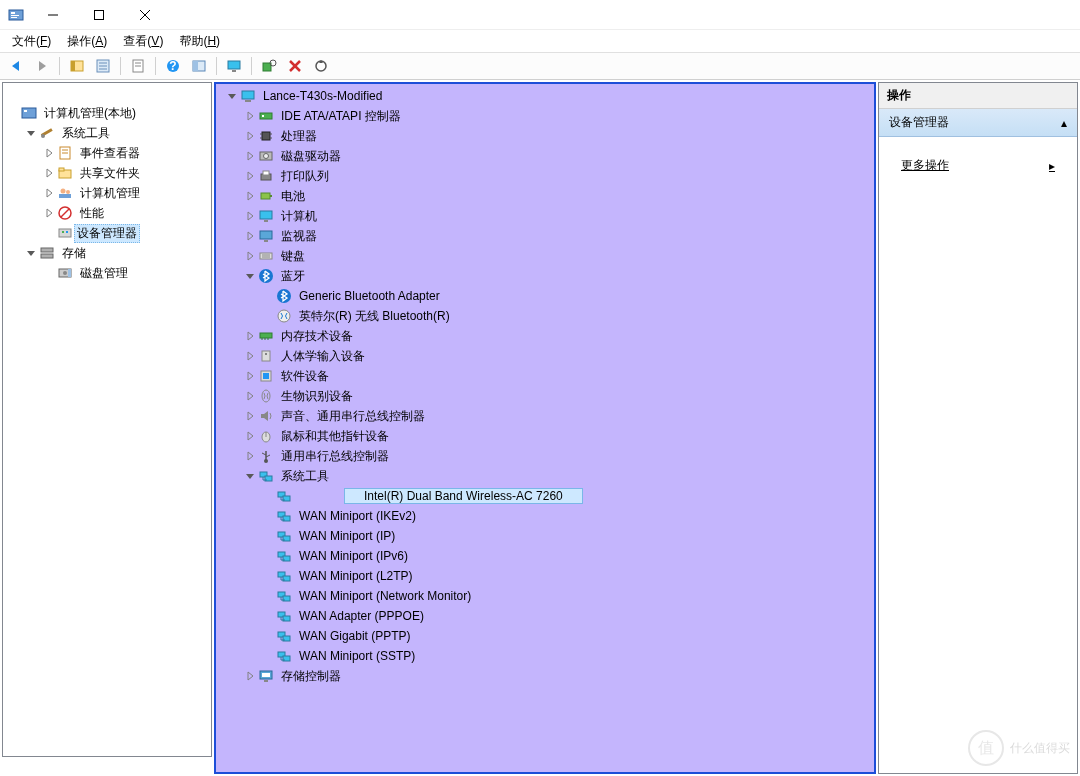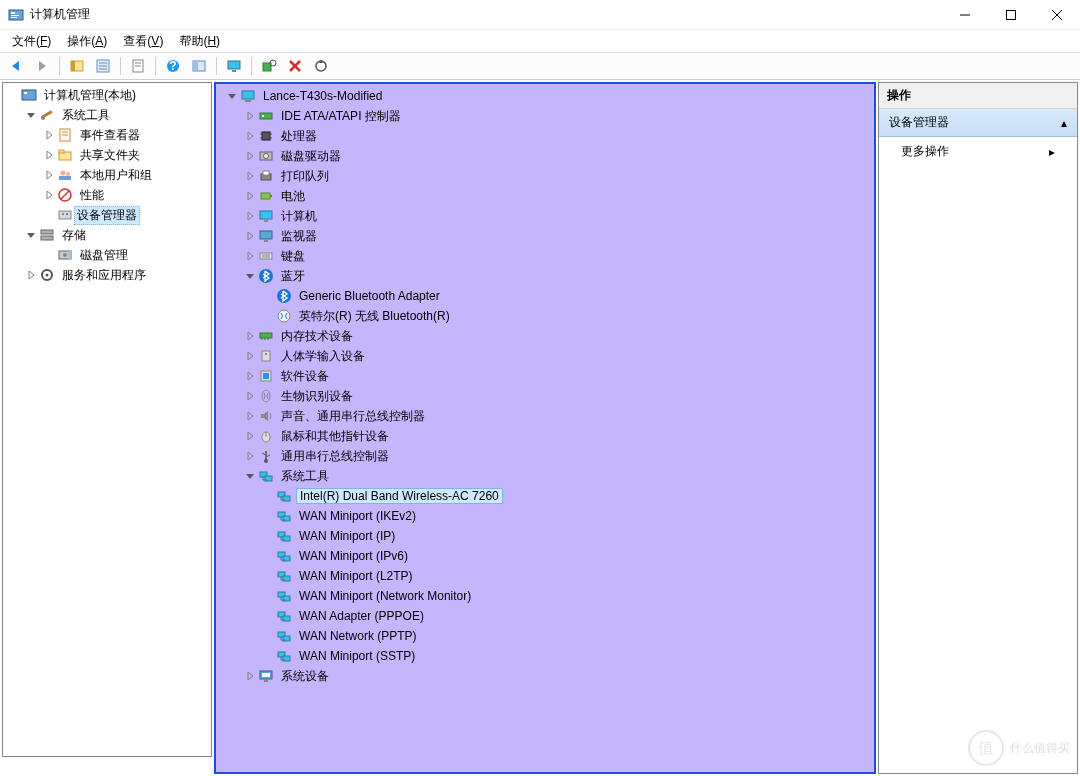--- a/index.html
+++ b/index.html
@@ -9,51 +9,50 @@
 .titlebar .t-text { flex: 1; }
 .titlebar .t-btns { display: flex; }
 .titlebar .t-btn { width: 46px; height: 30px; display: flex; align-items: center; justify-content: center; }
 .menubar { height: 22px; display: flex; align-items: center; padding: 0 6px; gap: 4px; }
 .menubar .m-item { padding: 2px 6px; cursor: default; }
 .menubar u { text-decoration: underline; }
 .toolbar { height: 28px; border-top: 1px solid #e0e0e0; border-bottom: 1px solid #d0d0d0; display: flex; align-items: center; padding: 0 4px; gap: 2px; background: #fcfcfc; }
 .toolbar .tb-btn { width: 24px; height: 22px; display: flex; align-items: center; justify-content: center; border: 1px solid transparent; }
 .toolbar .tb-sep { width: 1px; height: 18px; background: #d0d0d0; margin: 0 3px; }
 .content { display: flex; height: calc(776px - 30px - 22px - 28px); }
-.left-pane { width: 210px; border: 1px solid #828790; margin: 2px 1px 19px 2px; background: #fff; overflow: auto; padding-top: 2px; }
+.left-pane { width: 210px; border: 1px solid #828790; margin: 2px 1px 19px 2px; background: #fff; overflow: auto; padding-top: 20px; }
 .mid-pane { flex: 1; border: 2px solid #1d4ed8; margin: 2px 1px; background: #c4b5fd; overflow: auto; padding-top: 2px; }
 .right-pane { width: 200px; border: 1px solid #828790; margin: 2px 2px 2px 1px; background: #fff; display: flex; flex-direction: column; }
 .tree-row { display: flex; align-items: center; height: 20px; white-space: nowrap; cursor: default; }
 .tree-row.selected .label { background: #cde8ff; border: 1px dotted #7ab7e8; padding: 0 2px; margin-left: -3px; }
-.tree-row.selected-dm .label { background: #cde8ff; border: 1px solid #7ab7e8; padding: 0 3px; }
+.tree-row.selected-dm .label { background: #cde8ff; border: 1px solid #7ab7e8; padding: 0 19px; margin-left: 48px; }
 .exp { width: 12px; height: 12px; display: flex; align-items: center; justify-content: center; margin-right: 2px; color: #666; font-size: 10px; }
 .exp.blank { visibility: hidden; }
 .ticon { width: 16px; height: 16px; margin-right: 4px; flex-shrink: 0; }
 .label { padding: 1px 3px; }
 .indent { display: inline-block; flex-shrink: 0; }
 .right-pane .hdr { background: #f0f0f0; border-bottom: 1px solid #d0d0d0; padding: 4px 8px; font-weight: bold; }
 .right-pane .sect { background: linear-gradient(#d9e9f9,#c5dff5); border-bottom: 1px solid #a0c0e0; padding: 5px 10px; display: flex; justify-content: space-between; align-items: center; }
-.right-pane .act-item { padding: 6px 22px; display: flex; justify-content: space-between; align-items: center; }
+.right-pane .act-item { padding: 20px 22px; display: flex; justify-content: space-between; align-items: center; text-decoration: underline; }
 svg { display: block; }
 .watermark { position: absolute; right: 10px; bottom: 10px; opacity: 0.35; font-size: 18px; color: #999; display:flex; align-items:center; gap:6px;}
 .watermark .circ { width:36px; height:36px; border:2px solid #bbb; border-radius:50%; display:flex; align-items:center; justify-content:center; font-size:16px; color:#bbb; }
 </style>
 </head>
 <body>
 
 <div class="titlebar">
   <span class="t-icon">
     <svg viewBox="0 0 16 16">
         <rect x="1" y="3" width="14" height="10" fill="#6ea0d8" stroke="#2a5a9a"></rect>
         <rect x="3" y="5" width="4" height="2" fill="#fff"></rect>
         <rect x="3" y="8" width="8" height="1" fill="#fff"></rect>
         <rect x="3" y="10" width="6" height="1" fill="#fff"></rect>
       </svg>
   </span>
-  <span class="t-text">计算机管理</span>
   <div class="t-btns">
     <div class="t-btn">
         <svg width="10" height="10">
           <line x1="0" y1="5" x2="10" y2="5" stroke="#000"></line>
         </svg>
       </div>
     <div class="t-btn">
         <svg width="10" height="10">
           <rect x="0.5" y="0.5" width="9" height="9" fill="none" stroke="#000"></rect>
         </svg>
@@ -215,21 +214,21 @@
             <polygon points="3,1 8,5 3,9" fill="none" stroke="#808080"></polygon>
           </svg>
         </span>
         <span class="ticon">
           <svg viewBox="0 0 16 16" width="16" height="16">
             <circle cx="6" cy="6" r="2.5" fill="#f4b183"></circle>
             <circle cx="11" cy="7" r="2" fill="#f4b183"></circle>
             <rect x="2" y="9" width="12" height="4" fill="#6ea0d8"></rect>
           </svg>
         </span>
-        <span class="label">本地用户和组</span>
+        <span class="label">计算机管理</span>
       </div>
       <div class="tree-row">
         <span class="indent" style="width:40px"></span>
         <span class="exp ">
           <svg width="10" height="10">
             <polygon points="3,1 8,5 3,9" fill="none" stroke="#808080"></polygon>
           </svg>
         </span>
         <span class="ticon">
           <svg viewBox="0 0 16 16" width="16" height="16">
@@ -270,35 +269,20 @@
         <span class="indent" style="width:40px"></span>
         <span class="exp blank"></span>
         <span class="ticon">
           <svg viewBox="0 0 16 16" width="16" height="16">
             <rect x="2" y="4" width="12" height="8" fill="#ccc" stroke="#666"></rect>
             <circle cx="8" cy="8" r="2" fill="#888"></circle>
             <rect x="11" y="4" width="3" height="8" fill="#9ec1e4"></rect>
           </svg>
         </span>
         <span class="label">磁盘管理</span>
-      </div>
-      <div class="tree-row">
-        <span class="indent" style="width:22px"></span>
-        <span class="exp ">
-          <svg width="10" height="10">
-            <polygon points="3,1 8,5 3,9" fill="none" stroke="#808080"></polygon>
-          </svg>
-        </span>
-        <span class="ticon">
-          <svg viewBox="0 0 16 16" width="16" height="16">
-            <circle cx="8" cy="8" r="5" fill="none" stroke="#555" stroke-width="2"></circle>
-            <circle cx="8" cy="8" r="1.5" fill="#555"></circle>
-          </svg>
-        </span>
-        <span class="label">服务和应用程序</span>
       </div>
     </div>
   <div class="mid-pane" id="mid-pane">
       <div class="tree-row">
         <span class="indent" style="width:10px"></span>
         <span class="exp ">
           <svg width="10" height="10">
             <polygon points="1,3 9,3 5,8" fill="#595959"></polygon>
           </svg>
         </span>
@@ -692,21 +676,21 @@
         <span class="indent" style="width:46px"></span>
         <span class="exp blank"></span>
         <span class="ticon">
           <svg viewBox="0 0 16 16" width="16" height="16">
             <rect x="2" y="4" width="7" height="5" fill="#39c0ed" stroke="#2a7aa0"></rect>
             <rect x="7" y="8" width="7" height="5" fill="#39c0ed" stroke="#2a7aa0"></rect>
             <line x1="5" y1="9" x2="5" y2="12" stroke="#2a7aa0"></line>
             <line x1="5" y1="12" x2="9" y2="12" stroke="#2a7aa0"></line>
           </svg>
         </span>
-        <span class="label">WAN Network (PPTP)</span>
+        <span class="label">WAN Gigabit (PPTP)</span>
       </div>
       <div class="tree-row">
         <span class="indent" style="width:46px"></span>
         <span class="exp blank"></span>
         <span class="ticon">
           <svg viewBox="0 0 16 16" width="16" height="16">
             <rect x="2" y="4" width="7" height="5" fill="#39c0ed" stroke="#2a7aa0"></rect>
             <rect x="7" y="8" width="7" height="5" fill="#39c0ed" stroke="#2a7aa0"></rect>
             <line x1="5" y1="9" x2="5" y2="12" stroke="#2a7aa0"></line>
             <line x1="5" y1="12" x2="9" y2="12" stroke="#2a7aa0"></line>
@@ -721,21 +705,21 @@
             <polygon points="3,1 8,5 3,9" fill="none" stroke="#808080"></polygon>
           </svg>
         </span>
         <span class="ticon">
           <svg viewBox="0 0 16 16" width="16" height="16">
             <rect x="2" y="3" width="12" height="8" fill="#5aa7d8" stroke="#2a6a9a"></rect>
             <rect x="4" y="5" width="8" height="4" fill="#fff"></rect>
             <rect x="6" y="12" width="4" height="2" fill="#888"></rect>
           </svg>
         </span>
-        <span class="label">系统设备</span>
+        <span class="label">存储控制器</span>
       </div>
     </div>
   <div class="right-pane">
     <div class="hdr">操作</div>
     <div class="sect">
       <span>设备管理器</span>
       <span>▴</span>
     </div>
     <div class="act-item">
       <span>更多操作</span>

